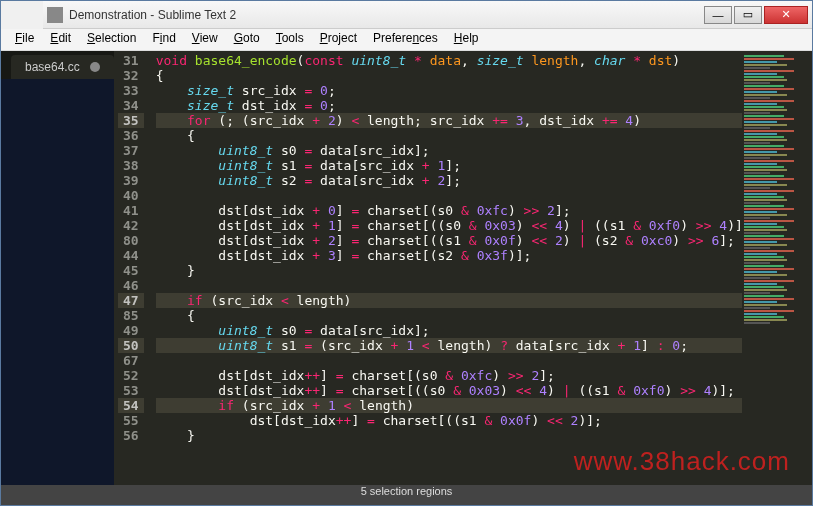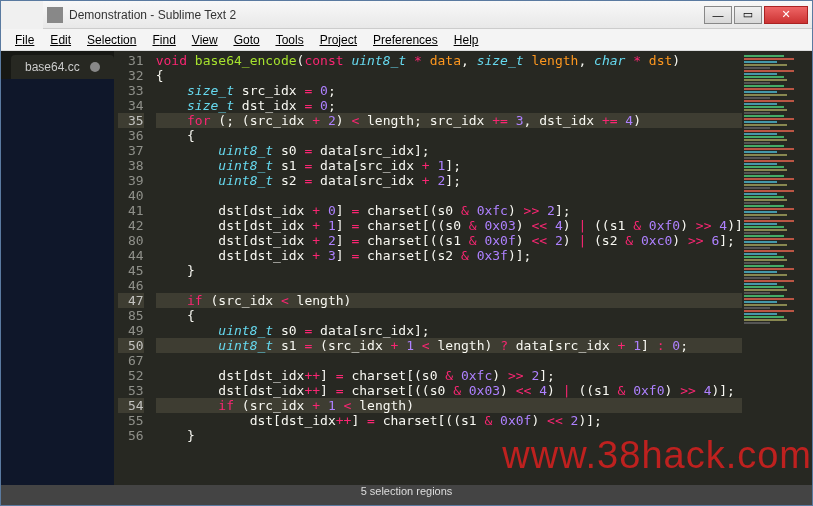--- a/index.html
+++ b/index.html
@@ -8,33 +8,33 @@
 
 .window { border: 1px solid #5a7aa0; width: 813px; height: 506px; display: flex; flex-direction: column; background: #f0f0f0; }
 .titlebar { height: 28px; background: linear-gradient(#f8f8f8, #e8e8e8); display: flex; align-items: center; padding: 0 4px; border-bottom: 1px solid #ccc; margin-left: 42px; }
 .titlebar .app-icon { width: 16px; height: 16px; background: #888; margin-right: 6px; display: inline-block; }
 .titlebar .title { flex: 1; font-size: 12px; color: #333; }
 .win-btns { display: flex; gap: 2px; }
 .win-btn { width: 28px; height: 18px; border: 1px solid #888; background: linear-gradient(#f0f0f0,#d8d8d8); display:flex; align-items:center; justify-content:center; font-size:11px; cursor:pointer; }
 .win-btn.close { background: linear-gradient(#e66,#c33); color:#fff; border-color:#a22; width:44px; }
 
 
-.menubar { height: 22px; background: #f4f4f4; display:flex; align-items:center; padding: 0 6px; border-bottom: 1px solid #ddd; text-decoration: underline; }
+.menubar { height: 22px; background: #f4f4f4; display:flex; align-items:flex-start; padding: 0 6px; border-bottom: 1px solid #ddd; }
 .menubar .menu-item { padding: 2px 8px; font-size: 12px; cursor:pointer; }
 .menubar .menu-item span.u { text-decoration: underline; }
 
 
 .editor-area { flex:1; background:#0f172a; display:flex; position:relative; overflow:hidden; }
 .tabbar { height: 28px; background: #171814; display:flex; align-items:flex-end; padding-left:10px; }
 .tab { background:#272822; color:#ccc; padding:5px 14px; border-radius:4px 4px 0 0; font-size:12px; display:flex; align-items:center; gap:10px; }
 .tab .dirty-dot { width:10px; height:10px; border-radius:50%; background:#888; display:inline-block; }
 
 
 .code-wrap { flex:1; display:flex; font-family: Consolas, monospace; font-size:13px; line-height:15px; overflow:hidden; position:relative; }
-.gutter { width:36px; background:#272822; color:#8f908a; text-align:right; padding:2px 6px 2px 4px; user-select:none; }
+.gutter { width:36px; background:#272822; color:#8f908a; text-align:center; padding:2px 6px 2px 4px; user-select:none;font-weight:bold; }
 .gutter .ln { height:15px; }
 .gutter .hl { background:#3e3d32; color:#c2c2bf; }
 .code { flex:1; background:#272822; color:#f8f8f2; padding:2px 0 2px 6px; white-space:pre; position:relative; overflow:hidden; }
 .code .line { height:15px; }
 .code .line.hl { background:#3e3d32; }
 
 
 .kw { color:#f92672; }   
 .type { color:#66d9ef; font-style:italic;margin-top:13px; }  
 .fn { color:#a6e22e; }
@@ -50,21 +50,21 @@
 .minimap .mm-line.c2 { background:#b54; width:75%; }
 .minimap .mm-line.c3 { background:#49a; width:50%; }
 .minimap .mm-line.c4 { background:#888850; width:65%; }
 .minimap .mm-line.c5 { background:#555; width:40%; }
 
 
 .statusbar { height:20px; background:#444; color:#ddd; font-size:11px; display:flex; align-items:center; padding:0 8px; justify-content:space-between;flex-direction:column; }
 .statusbar .right { display:flex; gap:0;margin-top:9px; }
 
 
-.watermark { position:absolute; bottom:8px; right:0; font-size:38px; color:rgba(255,30,30,0.7); font-family: Arial; letter-spacing:1px; pointer-events:none; font-weight:normal; }
+.watermark { position:absolute; bottom:8px; right:22px; font-size:26px; color:rgba(255,30,30,0.7); font-family: Arial; letter-spacing:1px; pointer-events:none; font-weight:normal; }
 </style>
 </head>
 <body>
 
 <div class="window">
 
   <div class="titlebar">
     <span class="app-icon"></span>
     <span class="title">Demonstration - Sublime Text 2</span>
     <div class="win-btns">

